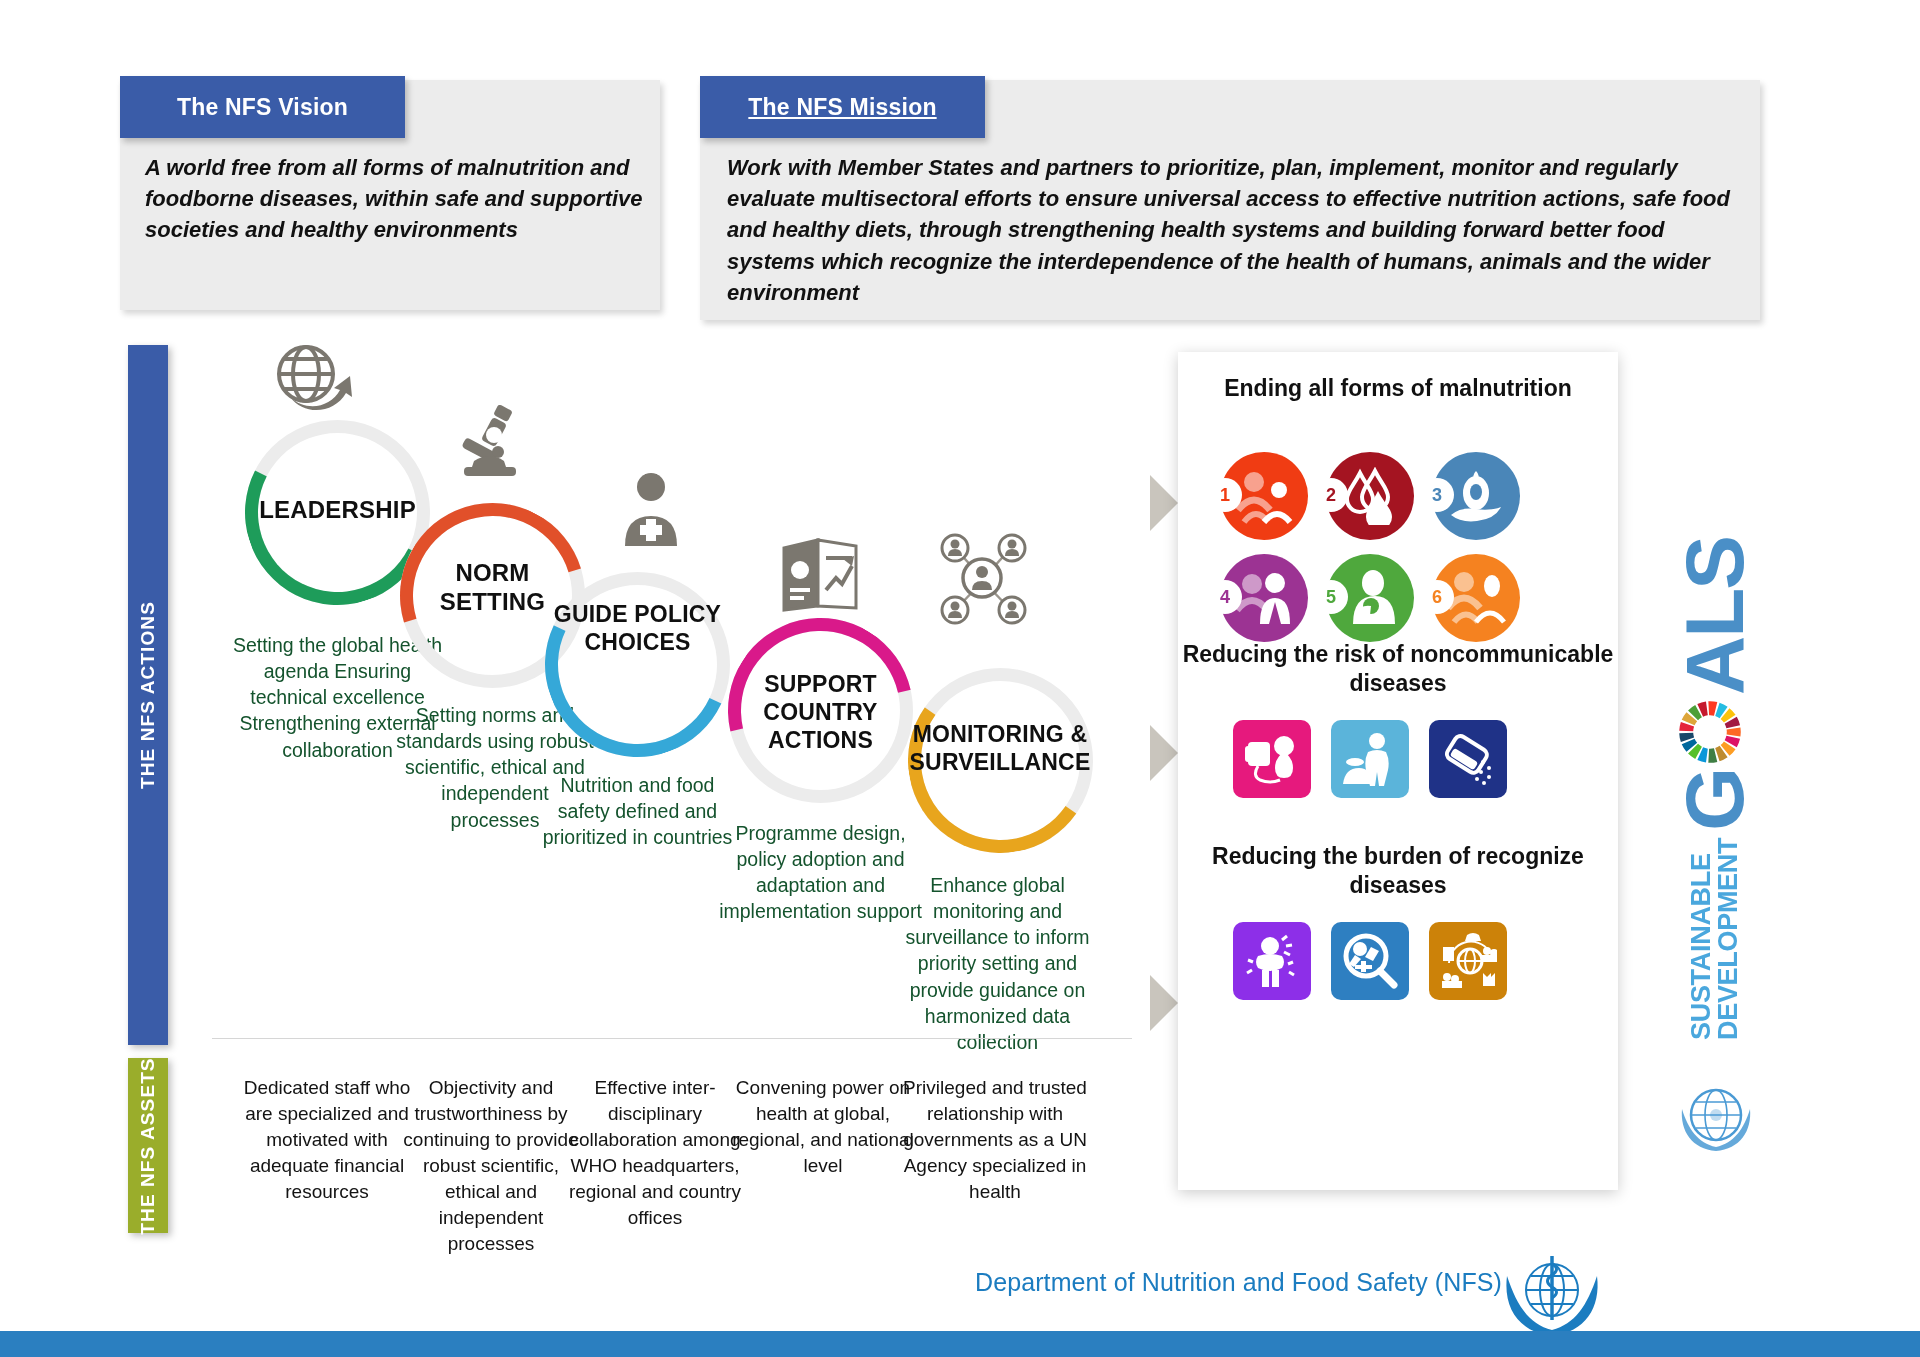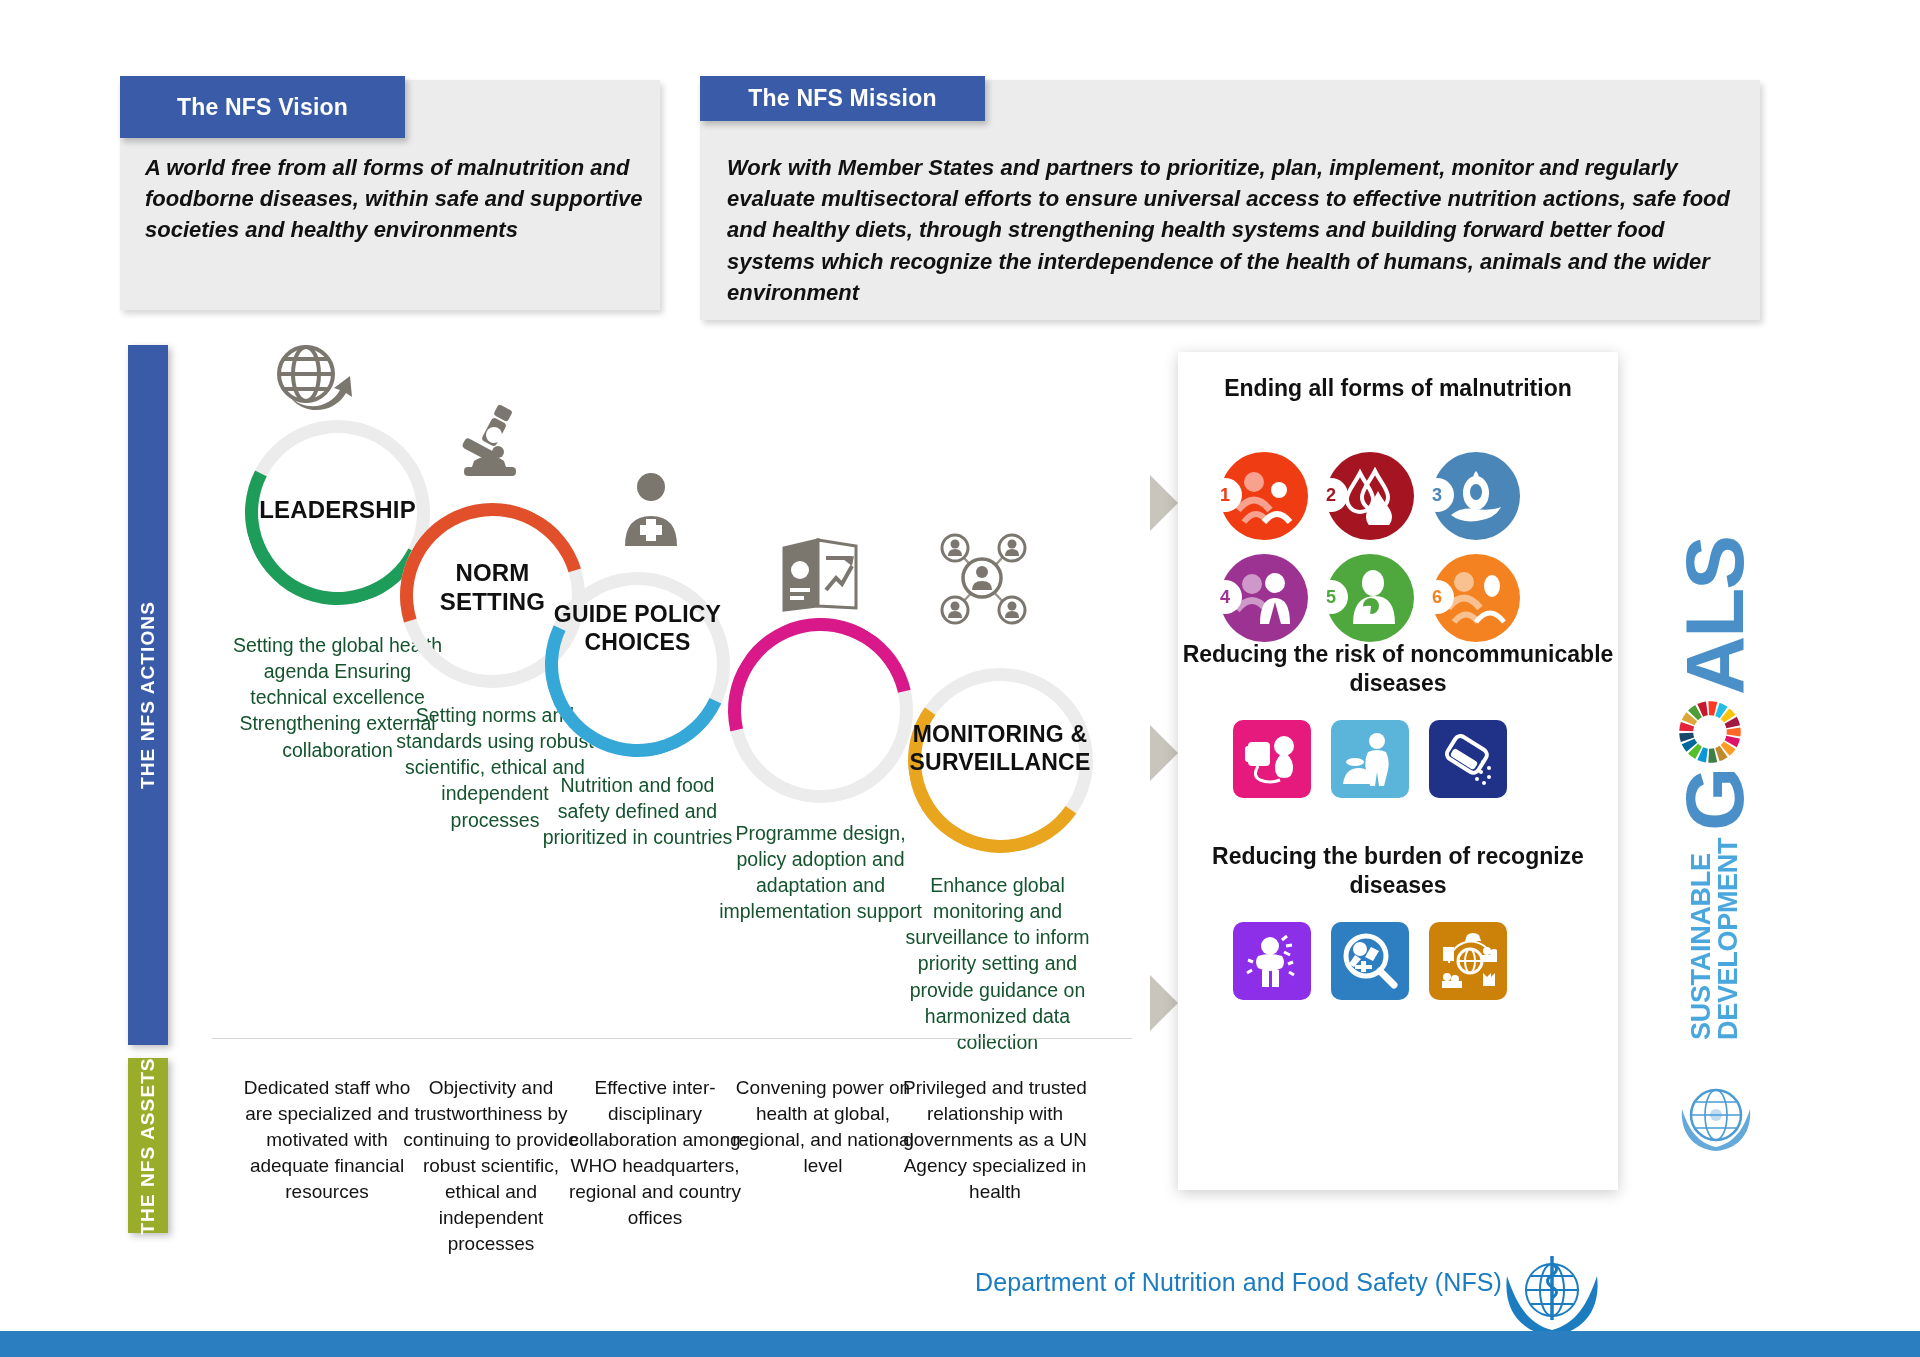--- a/index.html
+++ b/index.html
@@ -24,21 +24,21 @@
   .panel-body {
     position: absolute; color: #111; font-style: italic; font-weight: bold;
     line-height: 1.42;
   }
 
   #vision-panel { left: 120px; top: 80px; width: 540px; height: 230px; }
   #vision-tab   { left: 120px; top: 55px; width: 285px; height: 62px; font-size: 23px; }
   #vision-text  { left: 145px; top: 152px; width: 510px; font-size: 22px; }
 
   #mission-panel { left: 700px; top: 80px; width: 1060px; height: 240px; }
-  #mission-tab   { left: 700px; top: 55px; width: 285px; height: 45px; font-size: 23px; }
+  #mission-tab   { left: 700px; top: 55px; width: 285px; height: 62px; font-size: 23px; text-decoration: underline; }
   #mission-text  { left: 727px; top: 152px; width: 1010px; font-size: 22px; }
 
   
   .vbar {
     position: absolute; color: #fff; font-weight: bold; letter-spacing: 1.1px;
     display: flex; align-items: center; justify-content: center;
     box-shadow: 3px 3px 7px rgba(0,0,0,0.25);
   }
   .vbar span { transform: rotate(-90deg); white-space: nowrap; font-size: 19px; }
   #bar-actions { left: 128px; top: 345px; width: 40px; height: 700px; background: #3a5ca8; }
@@ -223,20 +223,21 @@
         <polyline points="48,54 58,42 64,48 74,30"></polyline>
       </g>
       <path d="M74 30 l2 -10 l-11 3 Z" fill="#7b776f"></path>
       <rect x="48" y="20" width="26" height="4" fill="#7b776f"></rect>
     </svg>
   </div>
   <div class="ring" style="left:728px; top:618px; width:185px; height:185px;"></div>
   <div class="arc" style="left:728px; top:618px; width:185px; height:185px;
               border-top-color:#d9198a; border-right-color:#d9198a;
               transform: rotate(-58deg);"></div>
+  <div class="ring-label" style="left:728px; top:670px; width:185px; font-size:23px;">SUPPORT COUNTRY ACTIONS</div>
   <div class="ring-desc" style="left:718px; top:820px; width:205px;">Programme design, policy adoption and adaptation and implementation support</div>
 
   <div class="ticon" style="left:925px; top:528px; width:115px; height:100px;">
     <svg viewBox="0 0 115 100" width="115" height="100">
       <g stroke="#9b968d" stroke-width="2.5">
         <line x1="32" y1="22" x2="57" y2="50"></line>
           <line x1="84" y1="22" x2="59" y2="50"></line>
         <line x1="32" y1="80" x2="55" y2="56"></line>
           <line x1="84" y1="80" x2="61" y2="56"></line>
       </g>

